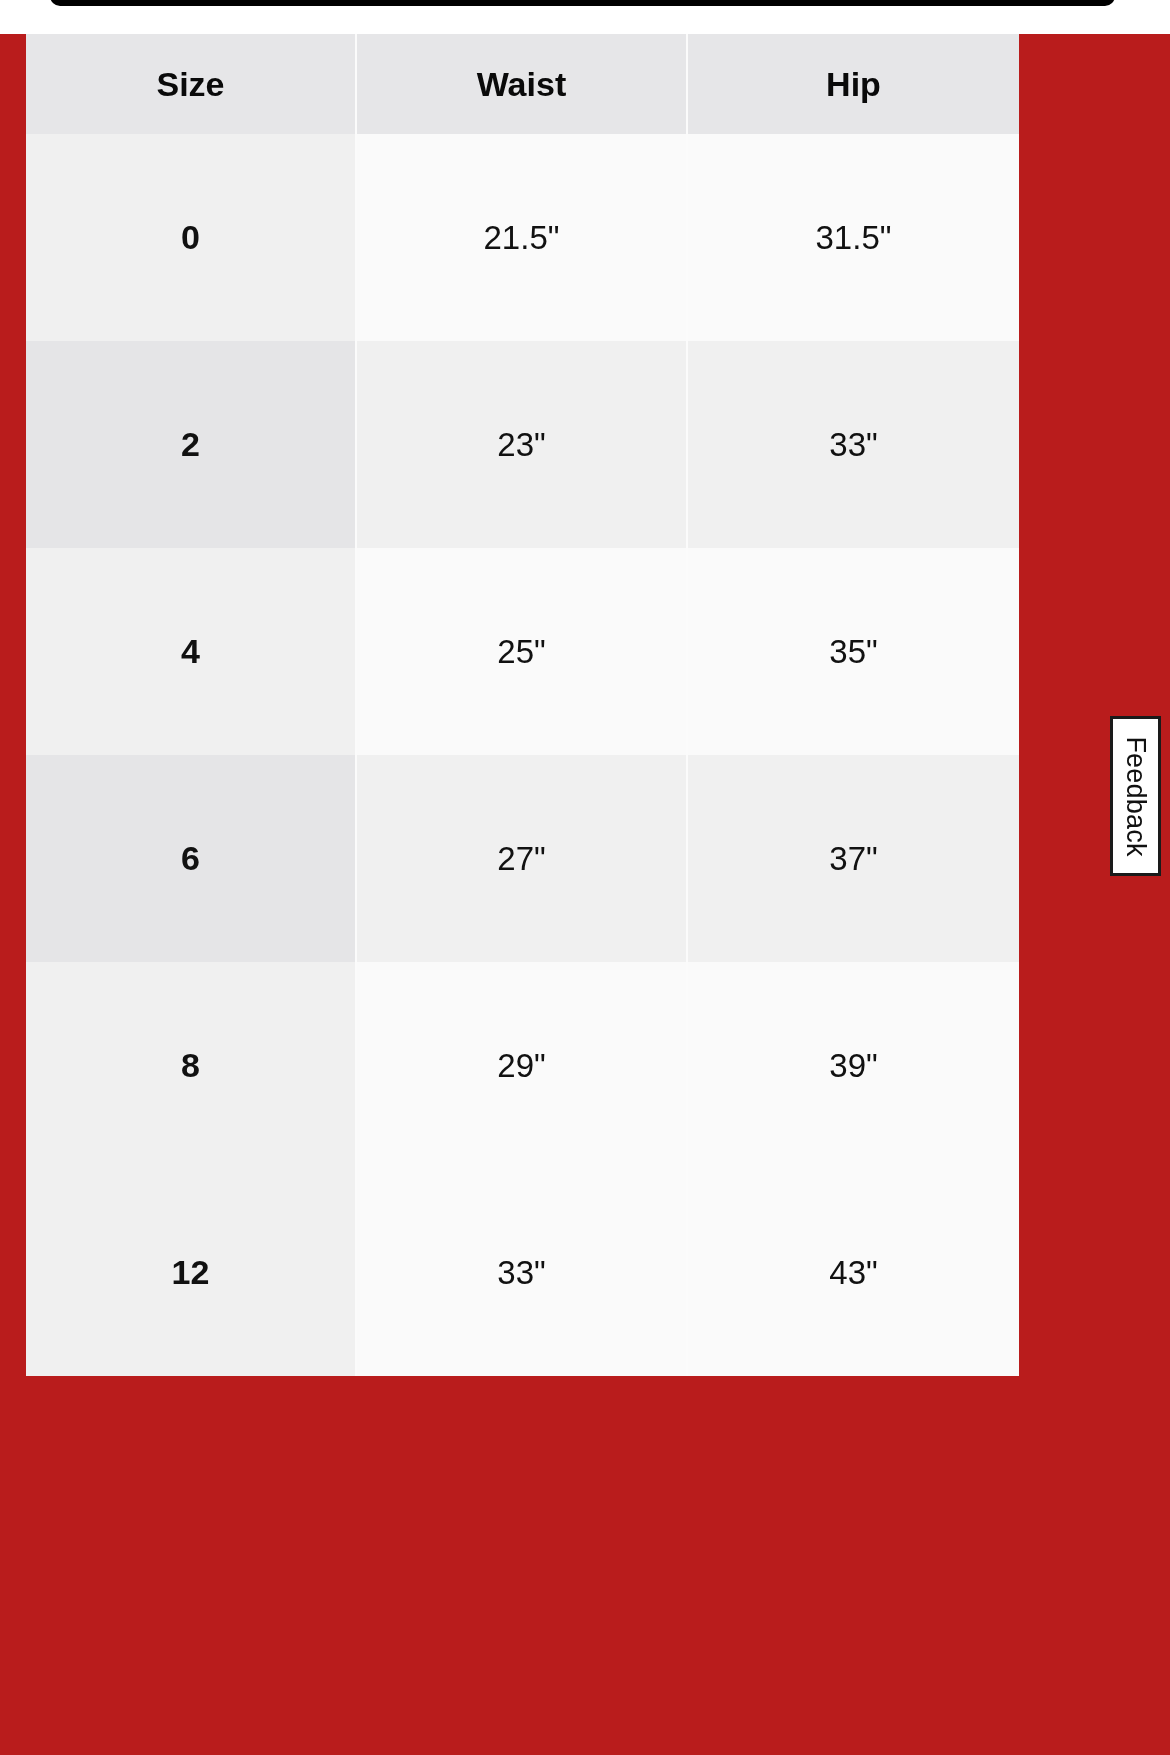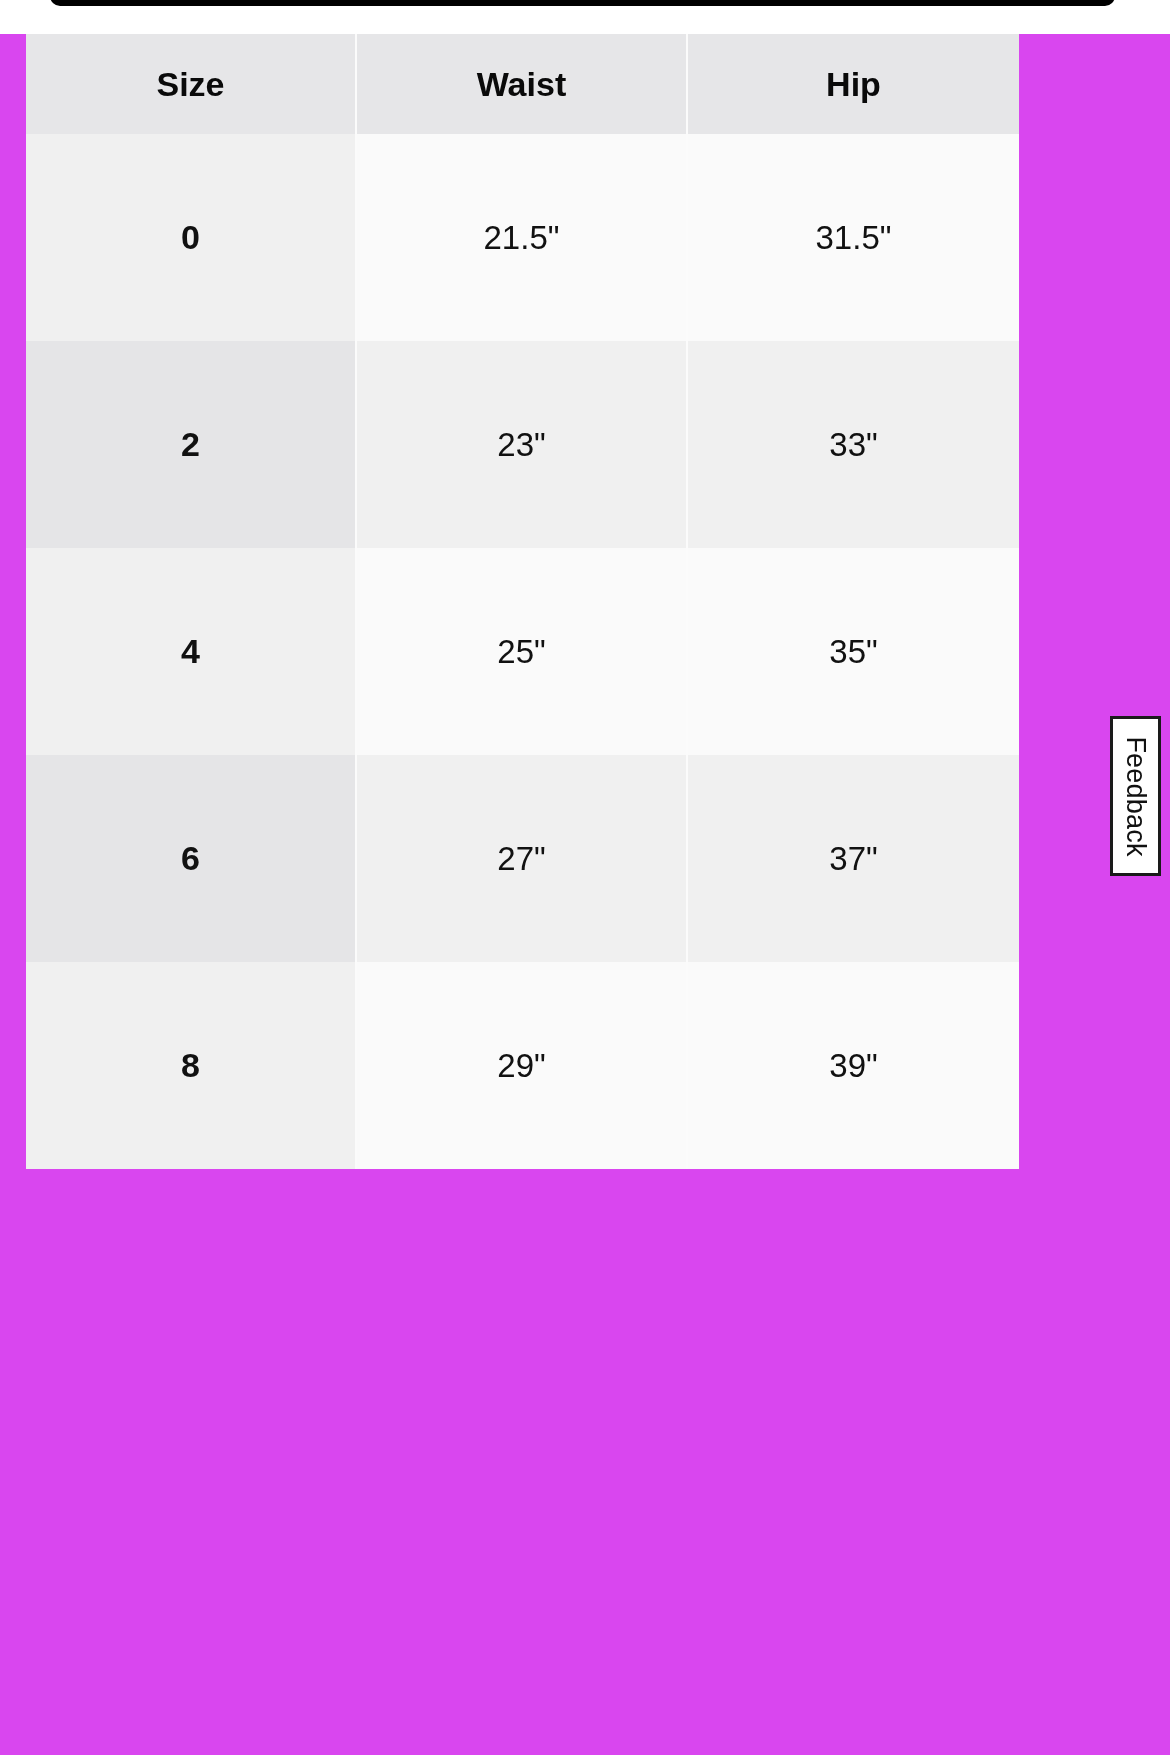--- a/index.html
+++ b/index.html
@@ -43,21 +43,21 @@
     background: #ffffff;
   }
 
   
   #size-table-wrap {
     position: absolute;
     left: 0;
     top: 34px;
     width: 1170px;
     height: 1721px;
-    background: #d946ef;
+    background: #b91c1c;
   }
 
   table.size-table {
     position: absolute;
     left: 26px;
     top: 0;
     width: 993px;
     border-collapse: separate;
     border-spacing: 0;
     table-layout: fixed;
@@ -174,20 +174,25 @@
           <td class="col-val">37"</td>
         </tr>
 
         <tr class="row-light">
           <td class="col-size">8</td>
           <td class="col-val">29"</td>
           <td class="col-val">39"</td>
         </tr>
 
 
+        <tr class="row-light">
+          <td class="col-size">12</td>
+          <td class="col-val">33"</td>
+          <td class="col-val">43"</td>
+        </tr>
 
       </tbody>
     </table>
   </div>
 
   <div id="feedback-tab">
     <span class="fb-label">Feedback</span>
   </div>
 
 </div>

